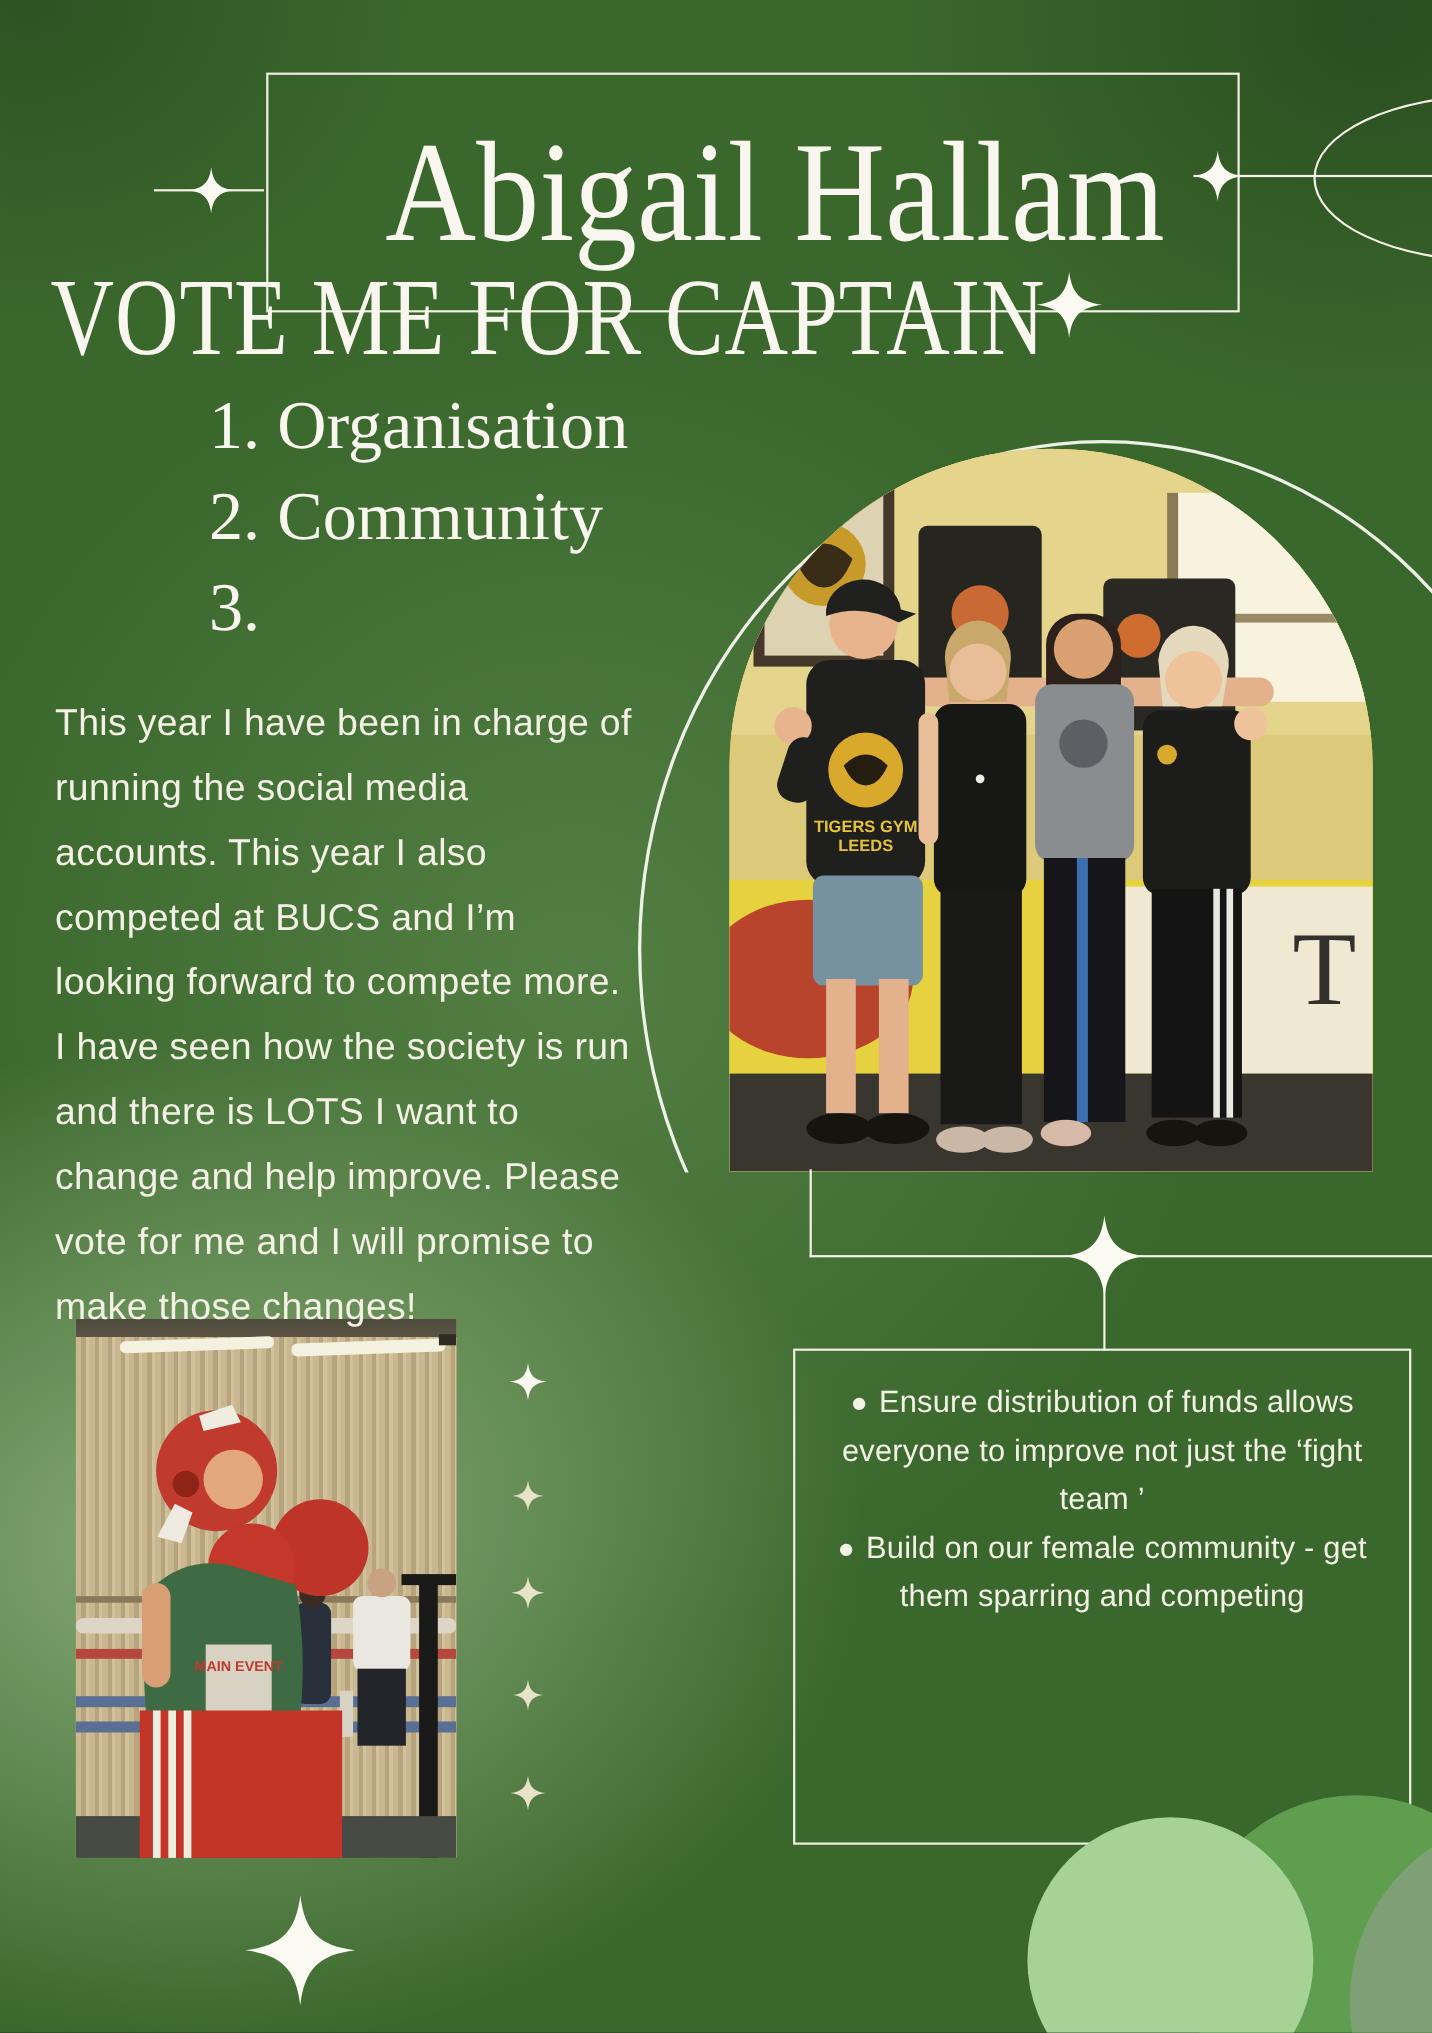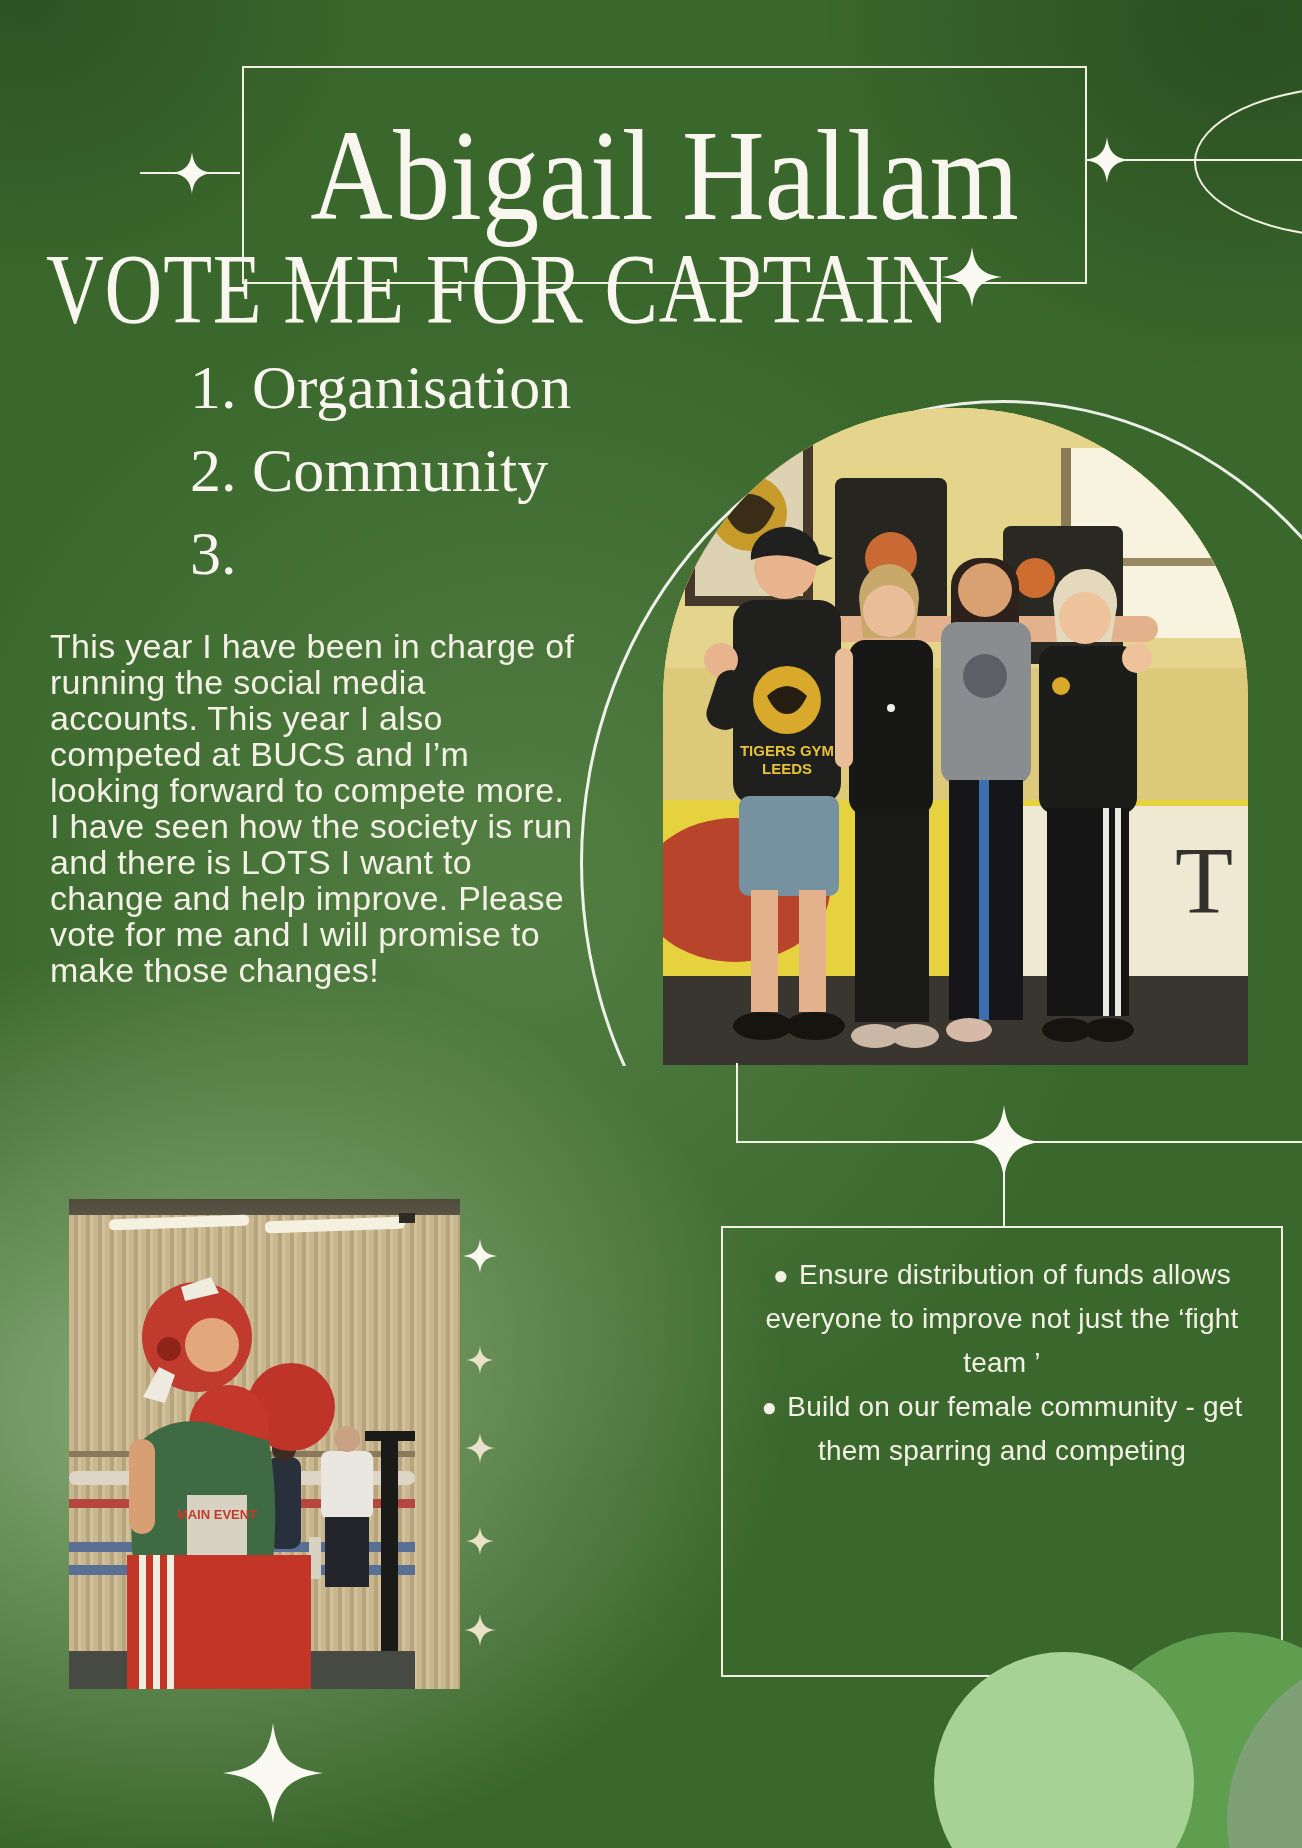--- a/index.html
+++ b/index.html
@@ -19,47 +19,47 @@
   .sparkle.cream{fill:#e9e2c8;}
   .thinline{position:absolute;background:#f4f1e6;height:2px;}
   .vline{position:absolute;background:#f4f1e6;width:2px;}
   .ellipse-outline{position:absolute;border:2px solid #f4f1e6;border-radius:50%;}
   .arc-clip{position:absolute;left:0;top:0;width:1302px;height:1066px;overflow:hidden;z-index:1;}
   .big-arc{position:absolute;left:580px;top:400px;width:840px;height:920px;
     border:3px solid rgba(252,252,246,0.92);border-radius:50%;}
   
   .title-box{
     position:absolute;left:242px;top:66px;width:841px;height:214px;
-    border:2px solid #f2efe3;z-index:4;display:flex;align-items:center;justify-content:center;
+    border:2px solid #f2efe3;z-index:4;display:flex;align-items:center;justify-content:center;padding-left:40px;
   }
   .title-box .name{
     font-size:130px;line-height:1;color:#f8f6ee;white-space:nowrap;
     transform:scaleX(0.88);
   }
   .headline{
     position:absolute;left:46px;top:234px;z-index:4;
     font-size:100px;line-height:1.1;color:#f8f6ee;white-space:nowrap;
     transform:scaleX(0.80);transform-origin:left center;letter-spacing:1px;
   }
   
   .priorities{position:absolute;left:190px;top:352px;z-index:4;}
   .priority{display:flex;align-items:baseline;height:83px;font-size:62px;color:#f8f6ee;}
   .priority .num{width:62px;display:inline-block;}
   
   .pitch{
     position:absolute;left:50px;top:628px;width:532px;z-index:4;
-    font-size:34px;line-height:36px;letter-spacing:0.3px;color:#f3f1e6;font-weight:400;
+    font-size:34px;line-height:59px;letter-spacing:0.3px;color:#f3f1e6;font-weight:400;
   }
   
   .photo-arch{
     position:absolute;left:663px;top:408px;width:585px;height:657px;z-index:2;
     border-radius:292px 292px 0 0;overflow:hidden;background:#d9c878;
   }
   .photo-boxer{
-    position:absolute;left:69px;top:1199px;width:391px;height:490px;z-index:2;overflow:hidden;
+    position:absolute;left:69px;top:1199px;width:346px;height:490px;z-index:2;overflow:hidden;
     background-image:
       linear-gradient(180deg,#4e4a3c 0px,#5a5444 16px,rgba(0,0,0,0) 16px),
       repeating-linear-gradient(90deg,#c9b78f 0 5px,#b7a47c 5px 9px,#d2c29b 9px 12px);
   }
   .photo-arch svg,.photo-boxer svg{position:absolute;left:0;top:0;}
   
   .manifesto-box{
     position:absolute;left:721px;top:1226px;width:562px;height:451px;z-index:3;
     border:2px solid #f2efe3;box-sizing:border-box;padding:25px 8px 0;
   }

